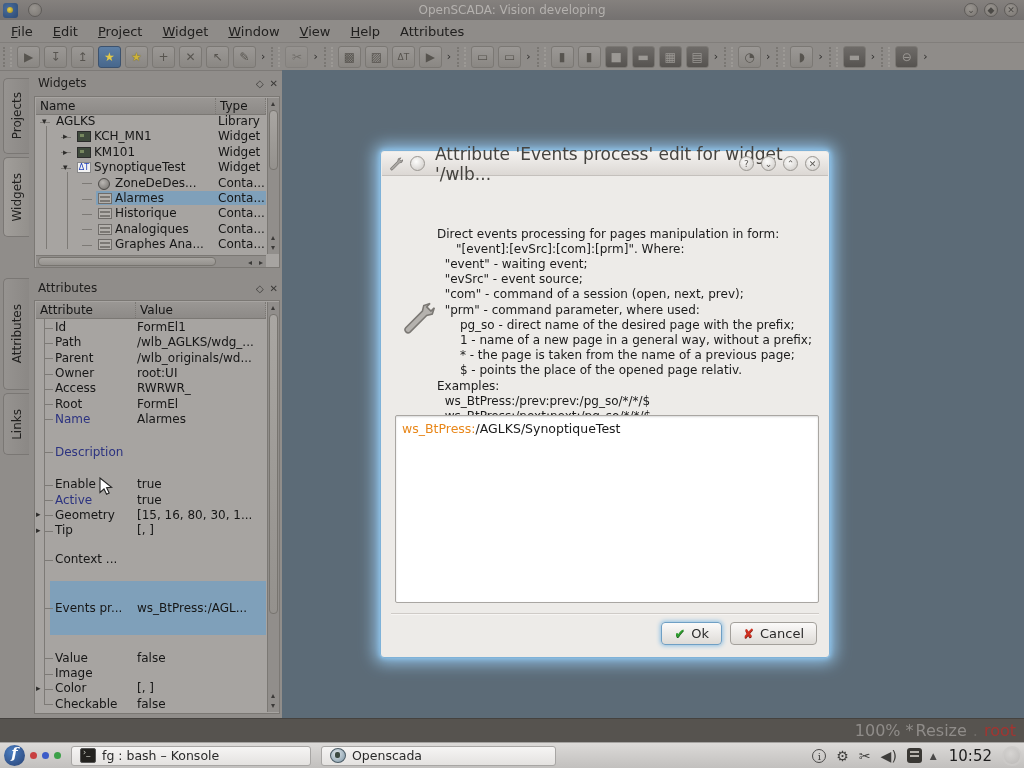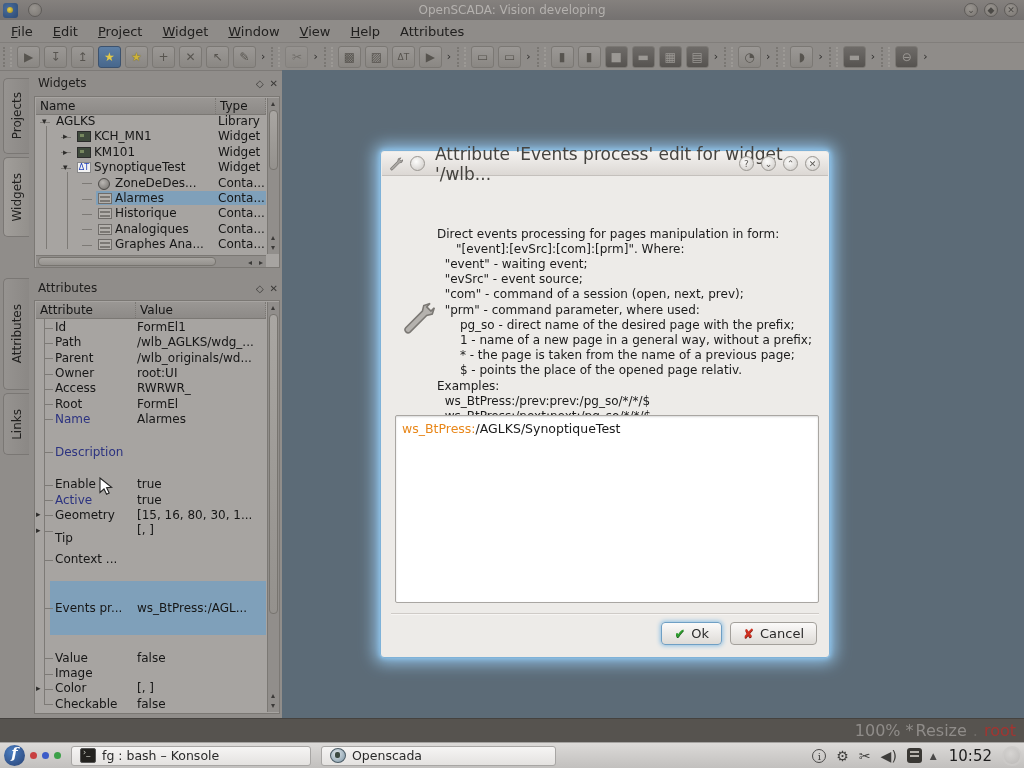--- a/index.html
+++ b/index.html
@@ -378,21 +378,21 @@
         </div>
         <div class="arow" style="top: 189.7px; left: 0px; right: 0px; height: 15.3px;">
           <span class="tick" style="left: 8px; width: 9px;"></span>
           <span class="exp" style="left: 0px; top: 1.65px;">▸</span>
           <span style="position: absolute; left: 19px; top: 0.15px;">Geometry</span>
           <span style="position: absolute; left: 101px; top: 0.15px;">[15, 16, 80, 30, 1...</span>
         </div>
         <div class="arow" style="top: 205px; left: 0px; right: 0px; height: 15.3px;">
           <span class="tick" style="left: 8px; width: 9px;"></span>
           <span class="exp" style="left: 0px; top: 1.65px;">▸</span>
-          <span style="position: absolute; left: 19px; top: 0.15px; margin-top: 8px;">Tip</span>
+          <span style="position: absolute; left: 19px; top: 0.15px;">Tip</span>
           <span style="position: absolute; left: 101px; top: 0.15px;">[, ]</span>
         </div>
         <div class="arow" style="top: 220.3px; left: 0px; right: 0px; height: 43px;">
           <span class="tick" style="left: 8px; width: 9px;"></span>
           <span style="position: absolute; left: 19px; top: 14px;">Context ...</span>
           <span style="position: absolute; left: 101px; top: 14px;"></span>
         </div>
         <div class="arow" style="top: 263.3px; left: 0px; right: 0px; height: 54px;">
           <div class="rowsel" style="position: absolute; inset: 0px 0px 0px 14px;"></div>
           <span class="tick" style="left: 8px; width: 9px;"></span>

